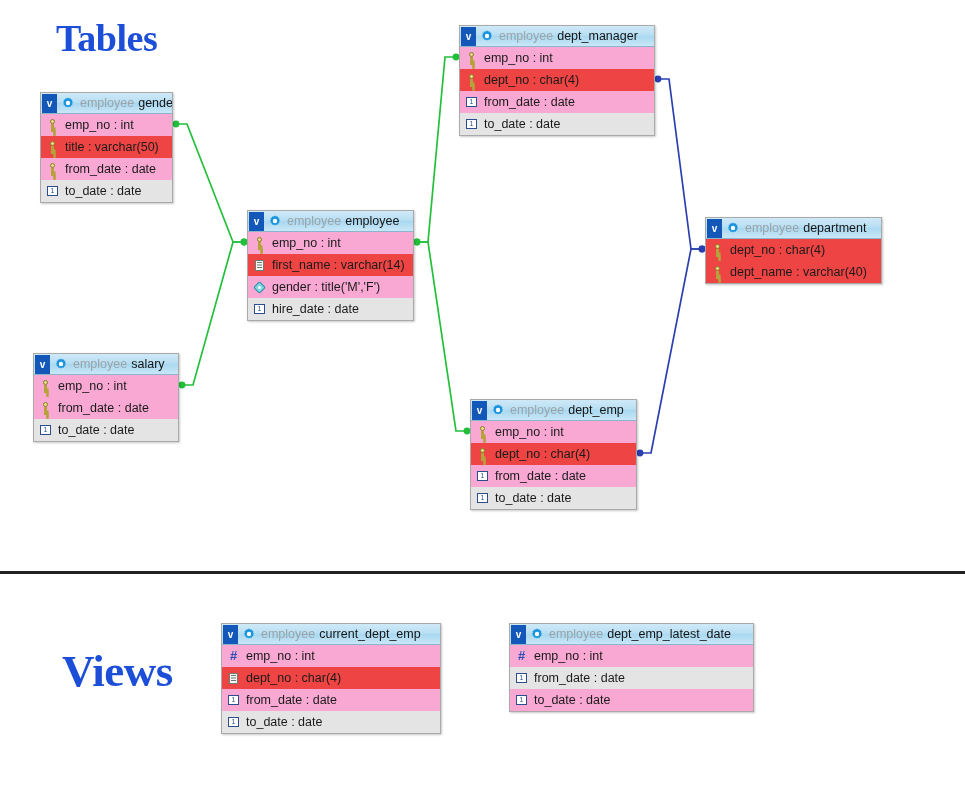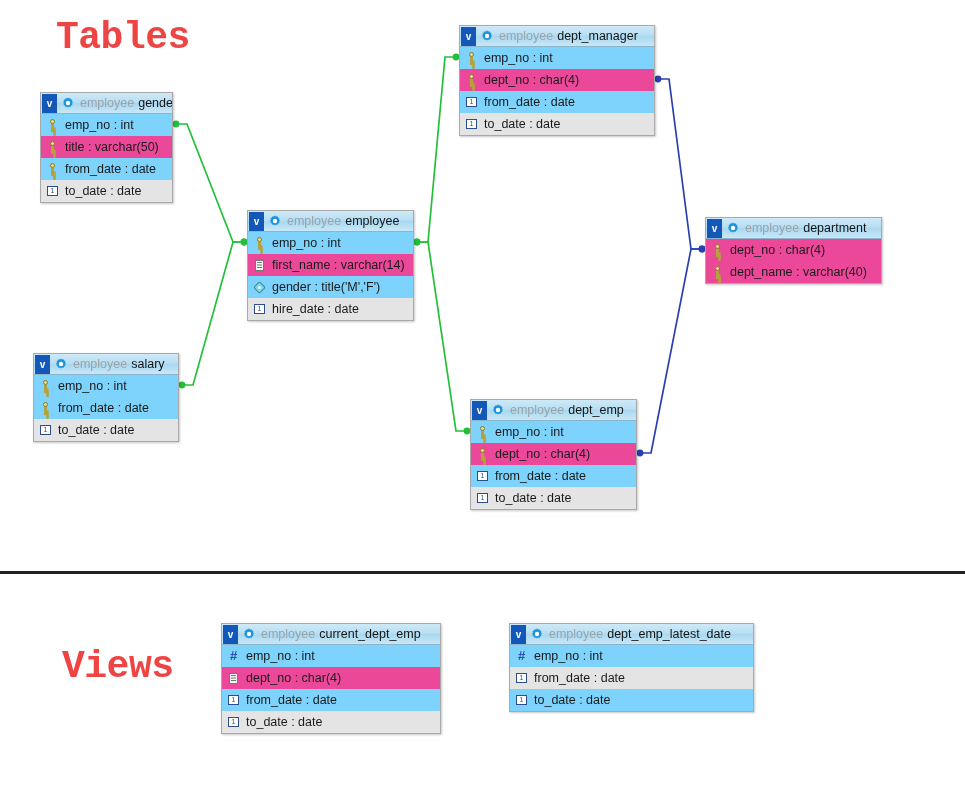--- a/index.html
+++ b/index.html
@@ -22,28 +22,28 @@
   }
   #edges {
     position: absolute;
     left: 0; top: 0;
     width: 965px;
     height: 791px;
     pointer-events: none;
   }
   .section-title {
     position: absolute;
-    font-family: Liberation Mono, monospace;
+    font-family: Liberation Serif, serif;
     font-weight: bold;
-    color: #ef4444;
+    color: #1d4ed8;
     letter-spacing: -0.5px;
     white-space: nowrap;
   }
   #title-tables { left: 56px; top: 16px; font-size: 38px; }
-  #title-views  { left: 62px; top: 645px; font-size: 38px; }
+  #title-views  { left: 62px; top: 645px; font-size: 45px; }
 
   .divider {
     position: absolute;
     left: 0px;
     top: 571px;
     width: 965px;
     height: 3px;
     background: #222222;
   }
 
@@ -103,23 +103,23 @@
 
   .ent-row {
     height: 22px;
     display: flex;
     align-items: center;
     padding-left: 5px;
     box-sizing: border-box;
     white-space: nowrap;
     overflow: hidden;
   }
-  .ent-row.white { background: #7dd3fc; }
+  .ent-row.white { background: #f9a8d4; }
   .ent-row.gray  { background: #e4e4e4; }
-  .ent-row.pink  { background: #ec4899; }
+  .ent-row.pink  { background: #ef4444; }
   .row-icon {
     width: 13px;
     height: 13px;
     flex: 0 0 13px;
     margin-right: 6px;
     position: relative;
   }
   .row-label { font-size: 12.5px; color: #1a1a1a; }
 
   

